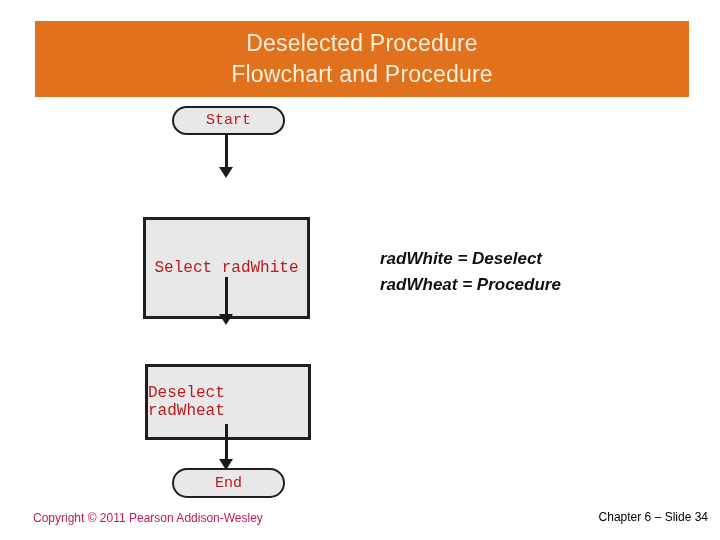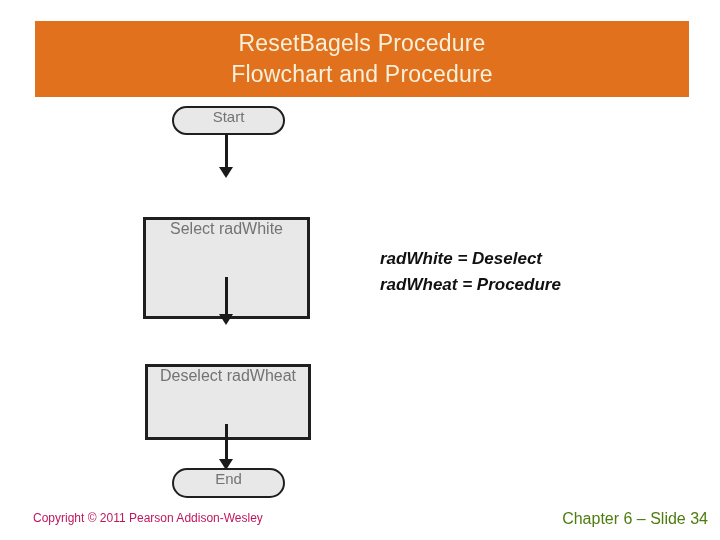--- a/index.html
+++ b/index.html
@@ -28,22 +28,24 @@
     line-height:31px;
     letter-spacing:0.2px;
   }
 
   
   .node {
     position:absolute;
     background:#E8E8E8;
     border:2px solid #1F1F1F;
     display:flex;
+    align-items:center;
     justify-content:center;
-    color:#737373;
+    color:#b91c1c;
+    font-family:Liberation Mono, monospace;
   }
   .terminator {
     border-radius:16px;
     font-size:15px;
   }
   .process {
     border-width:3px;
     font-size:16px;
     margin-top:41px;
   }
@@ -87,31 +89,31 @@
   
   .footer-copyright {
     position:absolute;
     left:33px; top:511px;
     font-size:12px;
     color:#be185d;
   }
   .footer-chapter {
     position:absolute;
     right:12px; top:510px;
-    font-size:16px;
-    color:#4d7c0f;
+    font-size:12px;
+    color:#000000;
   }
 </style>
 </head>
 <body>
 
 <div class="slide">
 
   <header class="title-bar">
-    <div class="title-line">ResetBagels Procedure</div>
+    <div class="title-line">Deselected Procedure</div>
     <div class="title-line">Flowchart and Procedure</div>
   </header>
 
   <div class="node terminator" id="node-start">
     <span>Start</span>
   </div>
 
   <div class="flow-arrow" id="arrow-1">
     <div class="stem"></div>
     <div class="head"></div>

